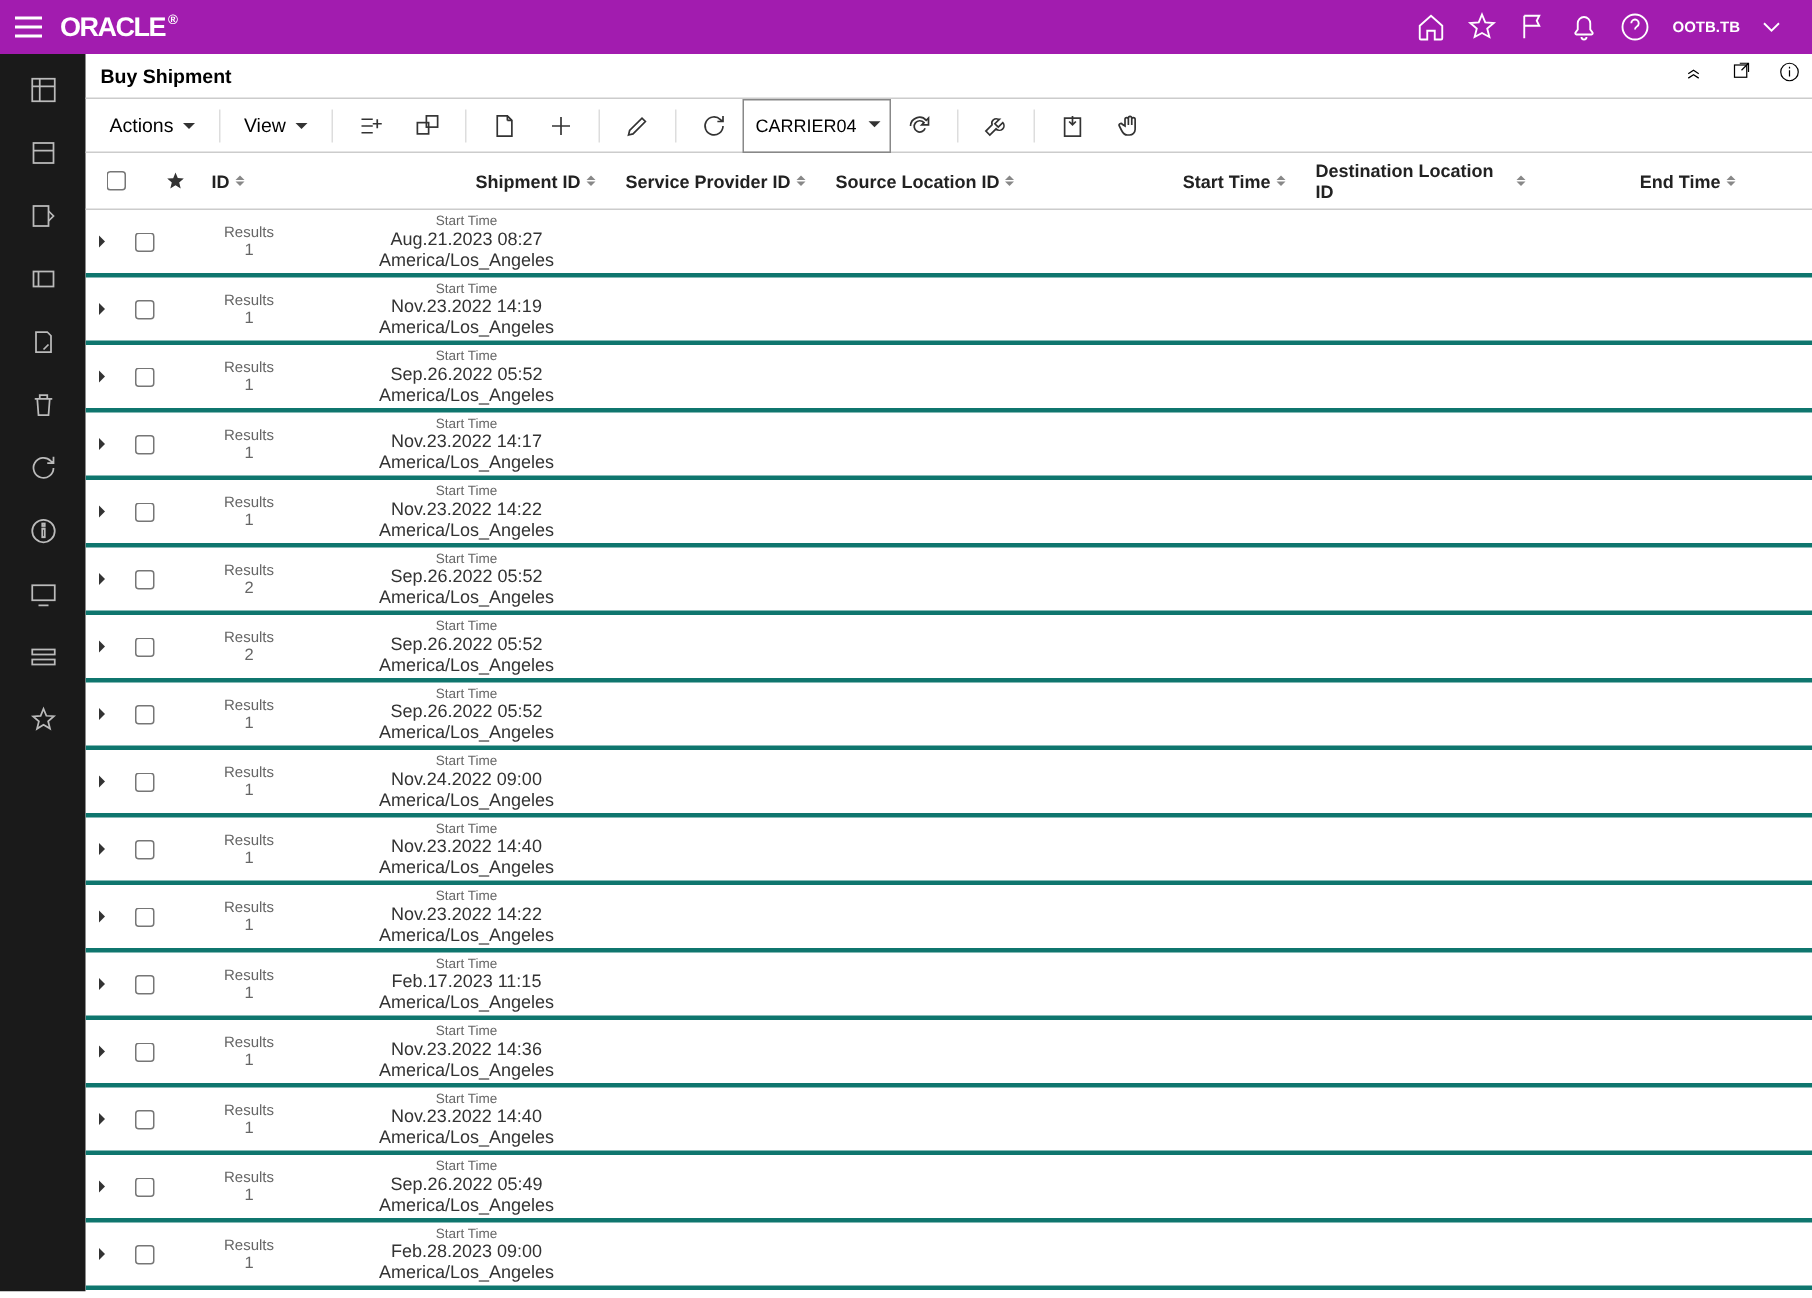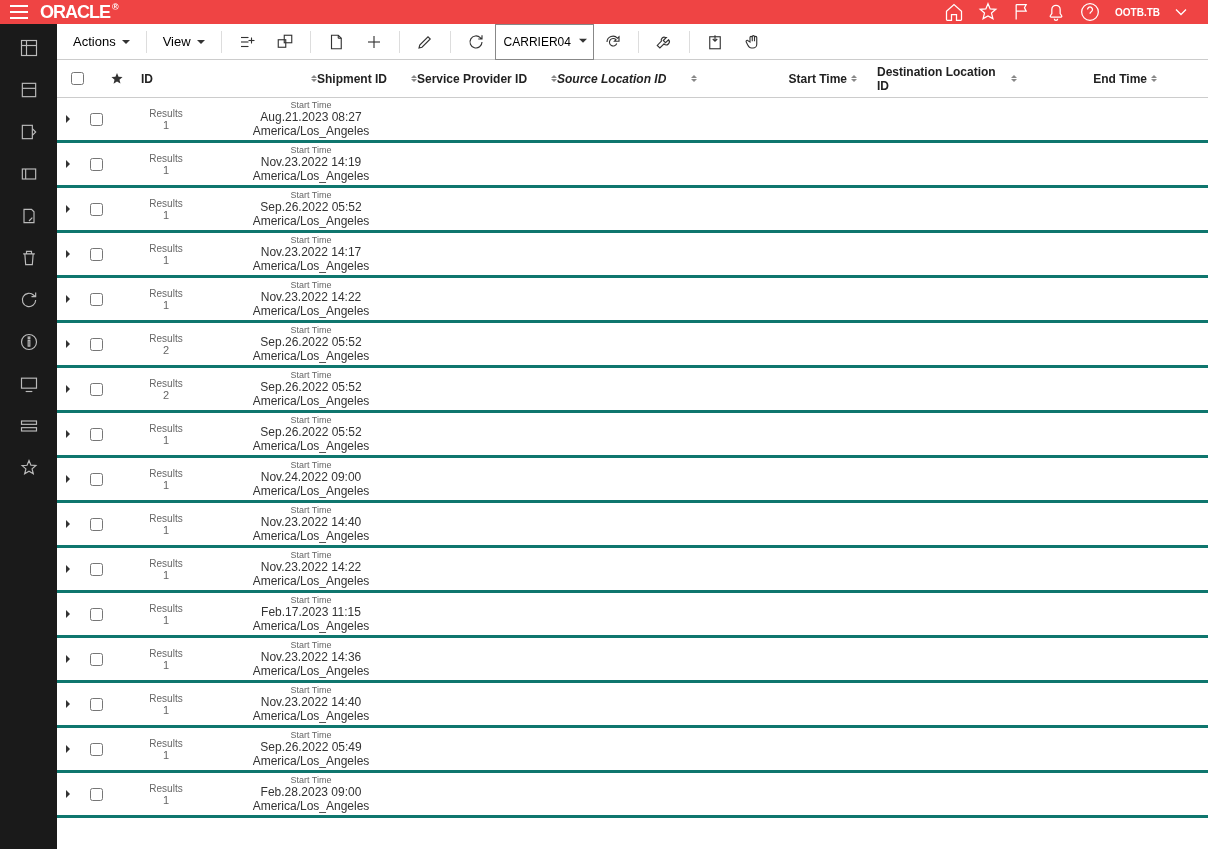--- a/index.html
+++ b/index.html
@@ -1,18 +1,18 @@
 <!DOCTYPE html>
 <html><head>
 <meta charset="utf-8">
 <style>
 * { box-sizing: border-box; margin: 0; padding: 0; }
 body { font-family: Arial, Helvetica, sans-serif; background: #fff; overflow: hidden; }
 
-.topbar { height: 24px; background: #ef4444; display: flex; align-items: center; color: #fff; padding: 0 10px 0 2px;}
+.topbar { height: 36px; background: #a21caf; display: flex; align-items: center; color: #fff; padding: 0 10px 0 2px;}
 .hamburger { display: flex; flex-direction: column; gap: 4px; padding: 10px 8px; cursor: pointer; }
 .hamburger span { width: 18px; height: 2px; background: #fff; }
 .oracle-logo { font-family: "Arial Black", Arial; font-size: 18px; letter-spacing: -1px; font-weight: 900; margin-left: 4px; }
 .oracle-r { font-size: 9px; vertical-align: top; margin-left:2px; }
 .app-title { font-size: 17px; margin-left: 10px; }
 .top-spacer { flex: 1; }
 .top-icon { color: #fff; margin: 0 6px; display: inline-flex; align-items: center; justify-content: center; width: 22px; height: 22px; cursor: pointer; }
 .top-icon svg { width: 20px; height: 20px; stroke: #fff; fill: none; stroke-width: 1.5; }
 .searchbox { background: #fff; border-radius: 14px; height: 26px; width: 240px; display: flex; align-items: center; padding: 0 8px 0 12px; margin: 0 6px;}
 .searchbox input { border: none; outline: none; flex: 1; font-size: 13px; background: transparent; }
@@ -34,31 +34,31 @@
 .tb-btn { padding: 0 10px; height: 32px; display: flex; align-items: center; cursor: pointer; gap: 6px; }
 .tb-btn svg { width: 18px; height: 18px; stroke: #333; fill: none; stroke-width: 1.5; }
 .tb-label { font-size: 13px; }
 .tb-sep { width: 1px; height: 22px; background: #ddd; margin: 0 6px; }
 .tb-select { border: 1px solid #888; height: 36px; padding: 0 22px 0 8px; font-size: 12px; position: relative; display:flex; align-items:center; cursor:pointer; }
 .tb-select::after { content:""; position:absolute; right:6px; top:50%; transform:translateY(-40%); border:4px solid transparent; border-top-color:#333;}
 .caret { border:4px solid transparent; border-top-color:#333; margin-top:4px;}
 
 .table-wrap { flex: 1; overflow-y: auto; min-width: 0; }
 .thead { display: flex; height: 38px; border-bottom: 1px solid #ccc; align-items: center; font-size: 12px; font-weight: bold; color:#222; }
-.th { display: flex; align-items: center; gap:4px;justify-content:space-between; }
+.th { display: flex; align-items: center; gap:4px; }
 .th .sort { display:inline-flex; flex-direction:column; gap:1px;}
 .th .sort span { width:0; height:0; border:3px solid transparent;}
 .th .sort .up { border-bottom-color:#888;}
 .th .sort .dn { border-top-color:#888;}
 .th-chk { width:40px; justify-content:center;}
 .th-star { width:40px; justify-content:center;}
 .th-id { width:180px; padding-left:4px;}
 .th-ship { width:100px;}
 .th-sp { width:140px;}
-.th-src { width:140px;font-style:italic;}
+.th-src { width:140px;}
 .th-start { width:180px; justify-content:flex-end; padding-right:20px;}
 .th-dest { width:140px;}
 .th-end { width:140px; justify-content:flex-end;}
 
 .row { display:flex; height:45px; border-bottom:3px solid #0f766e; align-items:center; font-size:11px; color:#333;}
 .rc { display:flex; align-items:center; }
 .rc-exp { width:24px; justify-content:center; cursor:pointer;}
 .rc-exp::before { content:""; border:4px solid transparent; border-left-color:#333; margin-left:2px;}
 .rc-chk { width:30px; justify-content:center;}
 .rc-chk input, .th-chk input { width:13px; height:13px;}
@@ -180,20 +180,37 @@
         </svg>
       </div>
     <div class="sidebar-item">
         <svg viewBox="0 0 24 24">
           <path d="M12 3l2.3 5.6 6 .4-4.6 4 1.5 5.9L12 15.8 6.8 19l1.5-5.9-4.6-4 6-.4z"></path>
         </svg>
       </div>
   </div>
 
   <div class="main">
+    <div class="pagebar">
+      <span class="page-title">Buy Shipment</span>
+      <div class="pagebar-icons">
+        <span><svg viewBox="0 0 24 24">
+              <path d="M6 14l6-4 6 4M6 19l6-4 6 4"></path>
+            </svg></span>
+        <span><svg viewBox="0 0 24 24">
+              <rect x="4" y="4" width="14" height="14"></rect>
+              <path d="M10 2h10v10M20 2l-8 8"></path>
+            </svg></span>
+        <span><svg viewBox="0 0 24 24">
+              <circle cx="12" cy="12" r="10"></circle>
+              <line x1="12" y1="10" x2="12" y2="17"></line>
+              <line x1="12" y1="6" x2="12" y2="8"></line>
+            </svg></span>
+      </div>
+    </div>
 
     <div class="toolbar">
       <div class="tb-btn">
           <span class="tb-label">Actions</span>
           <span class="caret"></span>
         </div>
       <div class="tb-sep"></div>
       <div class="tb-btn">
           <span class="tb-label">View</span>
           <span class="caret"></span>

